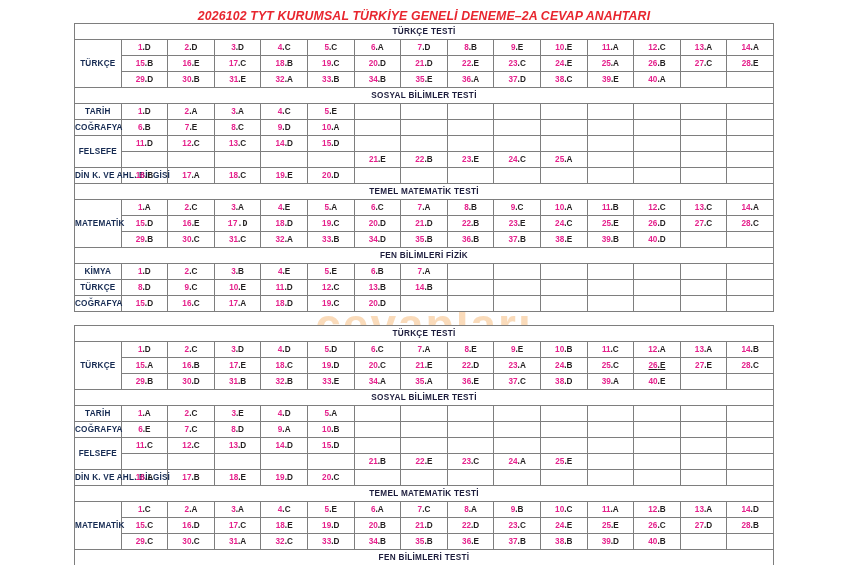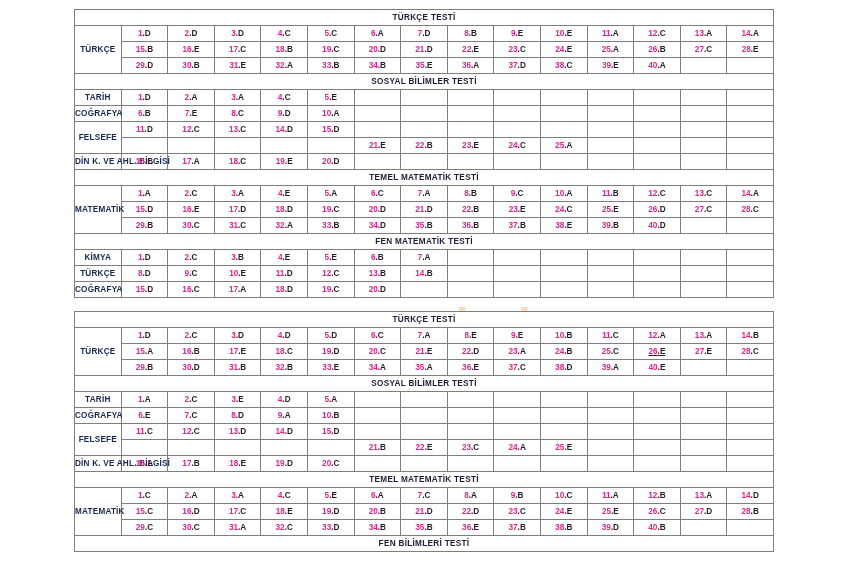--- a/index.html
+++ b/index.html
@@ -83,20 +83,21 @@
 <body>
 
 <div class="watermark">
   <div class="wm-row wm-a">cevaplari</div>
   <div class="wm-row wm-b">cevaplari</div>
 </div>
 
 <div class="page" id="page">
     <div class="block">
       <div class="sp"></div>
+      <div class="block-title">2026102 TYT KURUMSAL TÜRKİYE GENELİ DENEME–2A CEVAP ANAHTARI</div>
       <table class="key">
         <tbody>
           <tr>
             <td class="sec" colspan="15">TÜRKÇE TESTİ</td>
           </tr>
           <tr>
             <td class="lbl" rowspan="3" style="width: 148px;">TÜRKÇE</td>
             <td class="ans" style="width: 39px;"><span class="n">1</span>.<span class="l">D</span></td>
             <td class="ans" style="width: 39px;"><span class="n">2</span>.<span class="l">D</span></td>
             <td class="ans" style="width: 39px;"><span class="n">3</span>.<span class="l">D</span></td>
@@ -247,21 +248,21 @@
             <td class="ans" style="width: 39px;"><span class="n">9</span>.<span class="l">C</span></td>
             <td class="ans" style="width: 39px;"><span class="n">10</span>.<span class="l">A</span></td>
             <td class="ans" style="width: 39px;"><span class="n">11</span>.<span class="l">B</span></td>
             <td class="ans" style="width: 39px;"><span class="n">12</span>.<span class="l">C</span></td>
             <td class="ans" style="width: 39px;"><span class="n">13</span>.<span class="l">C</span></td>
             <td class="ans" style="width: 39px;"><span class="n">14</span>.<span class="l">A</span></td>
           </tr>
           <tr>
             <td class="ans" style="width: 39px;"><span class="n">15</span>.<span class="l">D</span></td>
             <td class="ans" style="width: 39px;"><span class="n">16</span>.<span class="l">E</span></td>
-            <td class="ans" style="width: 39px;"><span class="n">17</span>.<span class="l">D</span></td>
+            <td class="ans" style="width: 39px; font-family: Liberation Mono, monospace;"><span class="n">17</span>.<span class="l">D</span></td>
             <td class="ans" style="width: 39px;"><span class="n">18</span>.<span class="l">D</span></td>
             <td class="ans" style="width: 39px;"><span class="n">19</span>.<span class="l">C</span></td>
             <td class="ans" style="width: 39px;"><span class="n">20</span>.<span class="l">D</span></td>
             <td class="ans" style="width: 39px;"><span class="n">21</span>.<span class="l">D</span></td>
             <td class="ans" style="width: 39px;"><span class="n">22</span>.<span class="l">B</span></td>
             <td class="ans" style="width: 39px;"><span class="n">23</span>.<span class="l">E</span></td>
             <td class="ans" style="width: 39px;"><span class="n">24</span>.<span class="l">C</span></td>
             <td class="ans" style="width: 39px;"><span class="n">25</span>.<span class="l">E</span></td>
             <td class="ans" style="width: 39px;"><span class="n">26</span>.<span class="l">D</span></td>
             <td class="ans" style="width: 39px;"><span class="n">27</span>.<span class="l">C</span></td>
@@ -277,21 +278,21 @@
             <td class="ans" style="width: 39px;"><span class="n">35</span>.<span class="l">B</span></td>
             <td class="ans" style="width: 39px;"><span class="n">36</span>.<span class="l">B</span></td>
             <td class="ans" style="width: 39px;"><span class="n">37</span>.<span class="l">B</span></td>
             <td class="ans" style="width: 39px;"><span class="n">38</span>.<span class="l">E</span></td>
             <td class="ans" style="width: 39px;"><span class="n">39</span>.<span class="l">B</span></td>
             <td class="ans" style="width: 39px;"><span class="n">40</span>.<span class="l">D</span></td>
             <td class="blank" style="width: 39px;"></td>
             <td class="blank" style="width: 39px;"></td>
           </tr>
           <tr>
-            <td class="sec" colspan="15">FEN MATEMATİK TESTİ</td>
+            <td class="sec" colspan="15">FEN BİLİMLERİ FİZİK</td>
           </tr>
           <tr>
             <td class="lbl" style="width: 148px;">KİMYA</td>
             <td class="ans" style="width: 39px;"><span class="n">1</span>.<span class="l">D</span></td>
             <td class="ans" style="width: 39px;"><span class="n">2</span>.<span class="l">C</span></td>
             <td class="ans" style="width: 39px;"><span class="n">3</span>.<span class="l">B</span></td>
             <td class="ans" style="width: 39px;"><span class="n">4</span>.<span class="l">E</span></td>
             <td class="ans" style="width: 39px;"><span class="n">5</span>.<span class="l">E</span></td>
             <td class="ans" style="width: 39px;"><span class="n">6</span>.<span class="l">B</span></td>
             <td class="ans" style="width: 39px;"><span class="n">7</span>.<span class="l">A</span></td>

